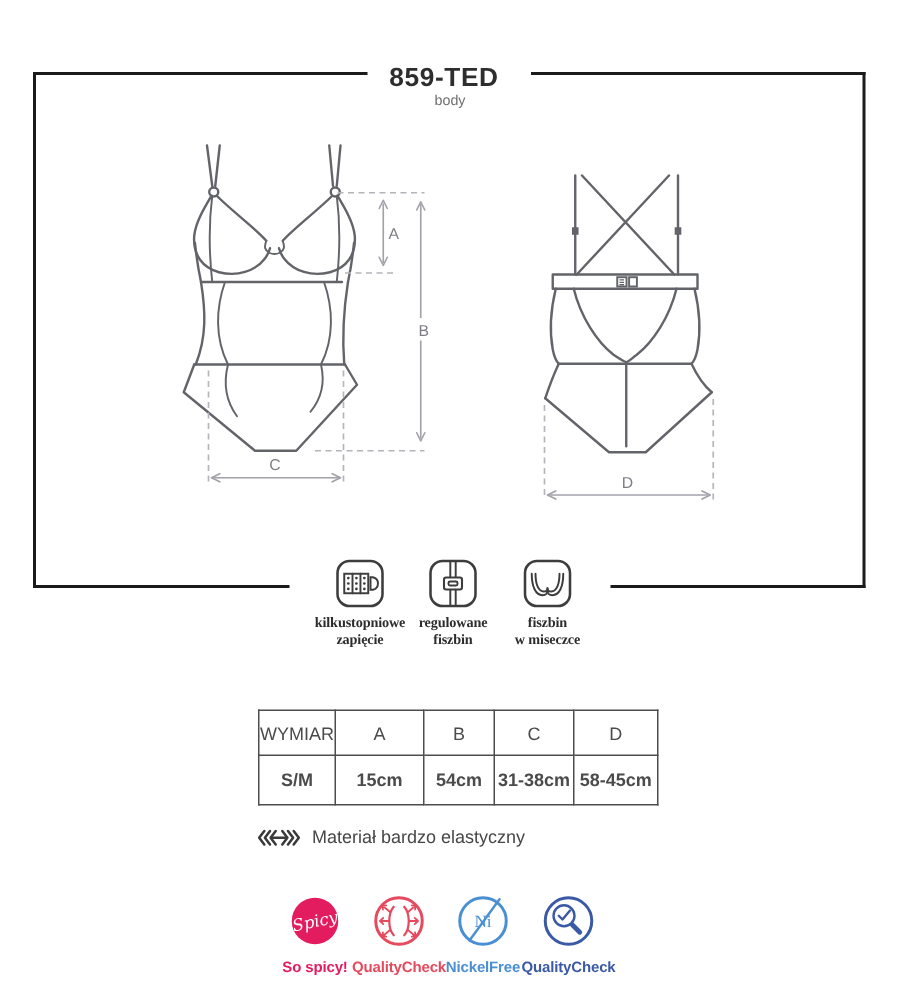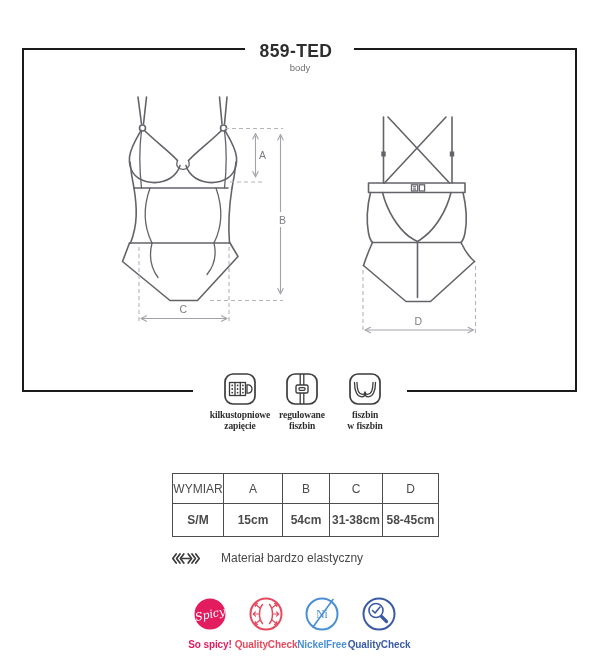--- a/index.html
+++ b/index.html
@@ -23,21 +23,21 @@
   .feature{position:absolute;top:372px;width:72px;text-align:center;}
   .feature .lbl{font-size:9.5px;font-weight:700;color:#2d2d2d;line-height:11px;letter-spacing:-.1px;font-family:Liberation Serif, serif;}
   .feat-ic{stroke:#3d3d3d;fill:none;stroke-width:1.7;stroke-linecap:round;stroke-linejoin:round;}
   .feat-ic-thin{stroke:#3d3d3d;fill:none;stroke-width:1.3;stroke-linecap:round;}
   
   table.size{position:absolute;left:172px;top:453px;border-collapse:collapse;
              font-size:12px;color:#4b4b4b;margin-top:20px;}
   table.size td{border:1px solid #4d4d4d;text-align:center;vertical-align:middle;padding:0;}
   
   .material{position:absolute;left:171px;top:549px;height:18px;display:flex;align-items:center;}
-  .material .txt{font-size:12px;color:#474747;margin-left:20px;}
+  .material .txt{font-size:12px;color:#474747;margin-left:7px;}
   .stretch-ic{stroke:#3a3a3a;fill:none;stroke-width:1.7;stroke-linecap:round;stroke-linejoin:round;}
   
   .badge{position:absolute;top:596px;width:72px;text-align:center;}
   .badge .blbl{font-size:10px;font-weight:700;margin-top:3px;letter-spacing:-.1px;}
   .badge-spicy .blbl{color:#e31c5f;}
   .badge-multi .blbl{color:#e64a5e;}
   .badge-nickel .blbl{color:#4a8fd3;}
   .badge-quality .blbl{color:#3b5aa5;}
   .spicy-txt{font-family:"DejaVu Serif",serif;font-style:italic;font-size:11px;fill:#ffffff;}
   .ni-txt{font-family:"Liberation Serif",serif;font-size:11.5px;fill:#4a8fd3;}
@@ -165,21 +165,21 @@
 </div>
 <div class="feature" style="left:329px;">
   <svg width="34" height="34" viewBox="0 0 34 34">
     <rect class="feat-ic" x="2" y="2" width="30" height="30" rx="8"></rect>
     <path class="feat-ic-thin" d="M6.5,10.5 C6.5,19 9,24.8 13.8,24.8 C16,24.8 17,23.2 17,21.8"></path>
     <path class="feat-ic-thin" d="M27.5,10.5 C27.5,19 25,24.8 20.2,24.8 C18,24.8 17,23.2 17,21.8"></path>
     <path class="feat-ic-thin" d="M9,10.5 C9,17.6 11,22.3 14.5,22.3 C16.2,22.3 17,21.2 17,20.1"></path>
     <path class="feat-ic-thin" d="M25,10.5 C25,17.6 23,22.3 19.5,22.3 C17.8,22.3 17,21.2 17,20.1"></path>
   </svg>
   <div class="lbl">fiszbin</div>
-  <div class="lbl">w fiszbin</div>
+  <div class="lbl">w miseczce</div>
 </div>
 
 <table class="size">
   <tbody>
       <tr style="height:30px;">
     <td style="width:50px;">WYMIAR</td>
     <td style="width:58px;">A</td>
     <td style="width:46px;">B</td>
     <td style="width:52px;">C</td>
     <td style="width:55px;">D</td>

